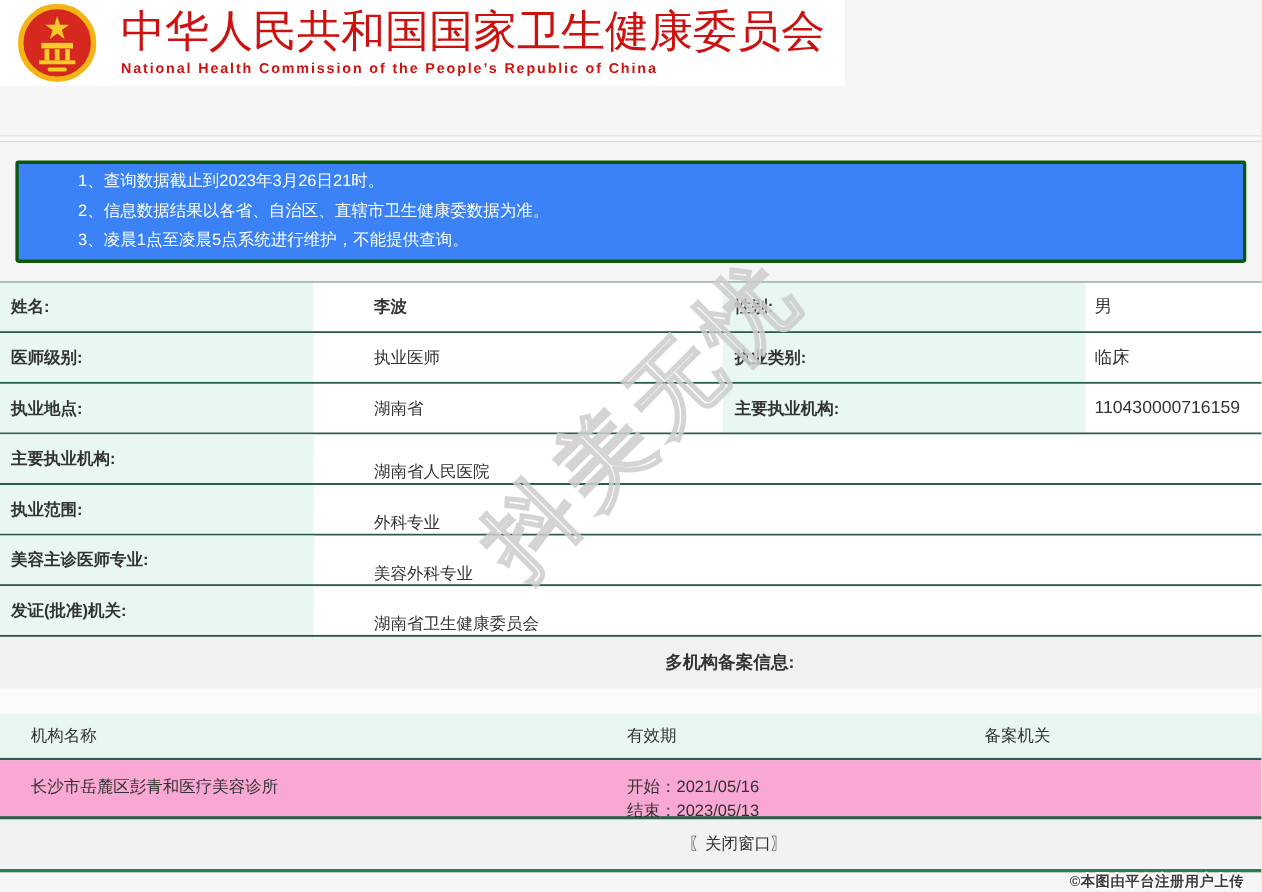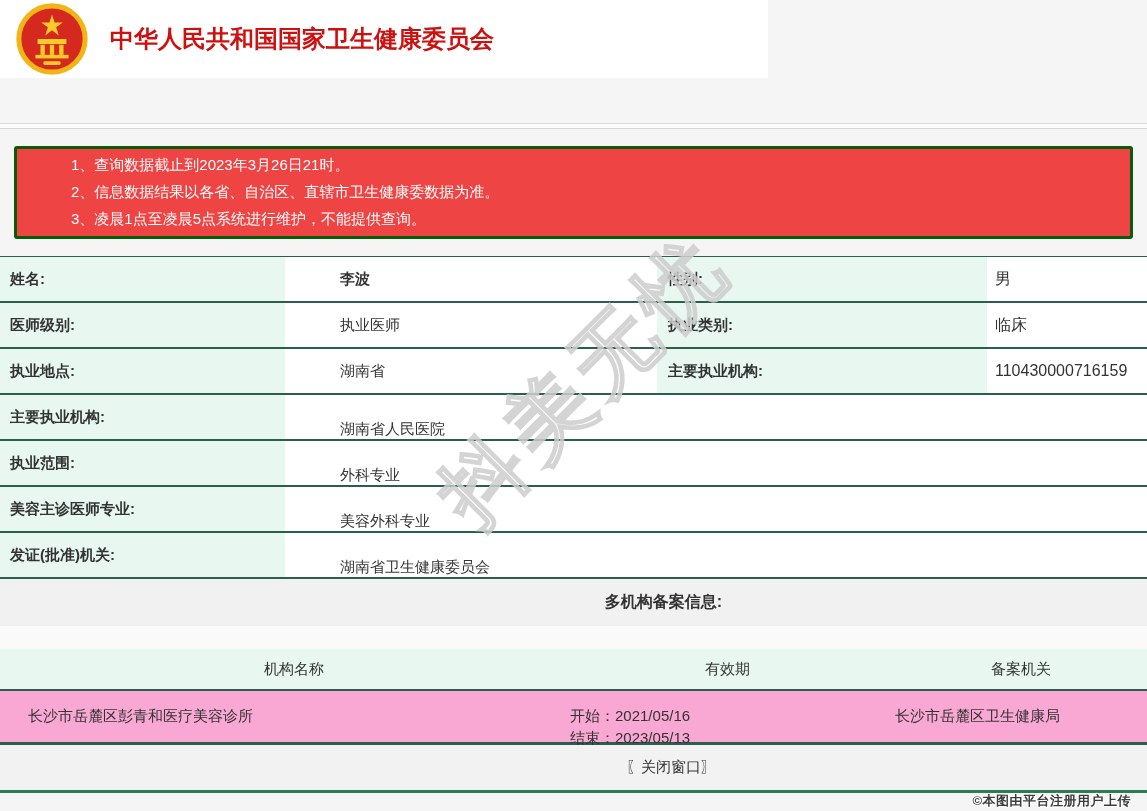--- a/index.html
+++ b/index.html
@@ -12,37 +12,37 @@
   }
 
   
   .site-header {
     width:768px; height:78px; background:#ffffff;
     display:flex; align-items:center; padding-left:16px;
   }
   .emblem { width:72px; height:72px; flex:0 0 auto; }
   .header-titles { margin-left:22px; }
   .title-cn {
-    font-size:24px; font-weight:bold; color:#cc1111;
+    font-size:40px; font-weight:normal; color:#cc1111;
     letter-spacing:0px; white-space:nowrap; line-height:40px;
   }
   .title-en {
     margin-top:5px; font-size:13px; font-weight:bold; color:#cc1111;
     letter-spacing:1.7px; white-space:nowrap;
   }
 
   
   .pre-strip { height:45px; }
   .strip { height:6px; background:#fbfbfb; border-top:1px solid #dcdcdc; border-bottom:1px solid #d5d5d5; }
   .post-strip { height:17px; }
 
   
   .notice-box {
     margin:0 14px; height:93px;
-    background:#ef4444; border:3px solid #0a5a0a; border-radius:3px;
+    background:#3b82f6; border:3px solid #0a5a0a; border-radius:3px;
     padding:2px 20px 4px 54px;
     color:#ffffff; font-size:15px; line-height:27px;
   }
 
   .gap-after-notice { height:17px; }
 
   
   .info-table { background:#ffffff; border-top:1px solid #2a5f4e; }
   .irow {
     display:flex; height:46px; align-items:stretch;
@@ -60,21 +60,21 @@
 
   
   .section-title-row {
     height:47px; background:#f1f1f1; display:flex; align-items:center;
     justify-content:center; padding-left:180px;
     font-size:16px; font-weight:bold;
   }
   .spacer-row { height:23px; background:#fafafa; }
   .reg-header-row {
     height:42px; background:#e8f8f0; display:flex; align-items:center;
-    border-bottom:2px solid #2a5f4e; font-size:15px;text-align:center;
+    border-bottom:2px solid #2a5f4e; font-size:15px;
   }
   .reg-data-row {
     height:54px; background:#f9a8d4; display:flex;
     border-bottom:3px solid #2a5f4e; font-size:15px;
   }
   .rc1 { width:560px; flex:0 0 auto; padding-left:28px; }
   .rc2 { width:325px; flex:0 0 auto; padding-left:10px; }
   .rc3 { width:262px; flex:0 0 auto; padding-left:10px; }
   .reg-data-row .rcell { display:flex; flex-direction:column; justify-content:flex-start; padding-top:14px; line-height:22px; }
 
@@ -113,20 +113,21 @@
       <polygon points="50,16 53.5,27 65,27 55.8,33.8 59.3,45 50,38 40.7,45 44.2,33.8 35,27 46.5,27" fill="#f9cb2a"></polygon>
       <rect x="30" y="50" width="40" height="7" fill="#f9cb2a"></rect>
       <rect x="34" y="58" width="6" height="14" fill="#f9cb2a"></rect>
       <rect x="47" y="58" width="6" height="14" fill="#f9cb2a"></rect>
       <rect x="60" y="58" width="6" height="14" fill="#f9cb2a"></rect>
       <rect x="27" y="72" width="46" height="5" fill="#f9cb2a"></rect>
       <rect x="38" y="81" width="24" height="5" rx="2" fill="#f9cb2a"></rect>
     </svg>
     <div class="header-titles">
       <div class="title-cn">中华人民共和国国家卫生健康委员会</div>
+      <div class="title-en">National Health Commission of the People’s Republic of China</div>
     </div>
   </div>
 
   <div class="pre-strip"></div>
   <div class="strip"></div>
   <div class="post-strip"></div>
 
   <div class="notice-box">
     <div>1、查询数据截止到2023年3月26日21时。</div>
     <div>2、信息数据结果以各省、自治区、直辖市卫生健康委数据为准。</div>
@@ -180,21 +181,20 @@
     <div class="rc2">有效期</div>
     <div class="rc3">备案机关</div>
   </div>
 
   <div class="reg-data-row">
     <div class="rc1 rcell">长沙市岳麓区彭青和医疗美容诊所</div>
     <div class="rc2 rcell">
       <div>开始：2021/05/16</div>
       <div>结束：2023/05/13</div>
     </div>
-    <div class="rc3 rcell">长沙市岳麓区卫生健康局</div>
   </div>
 
   <div class="page-footer">
     <span class="close-link">〖关闭窗口〗</span>
   </div>
 
   <div class="wm-diagonal">抖美无忧</div>
   <div class="credit">©本图由平台注册用户上传</div>
 
 </div>

